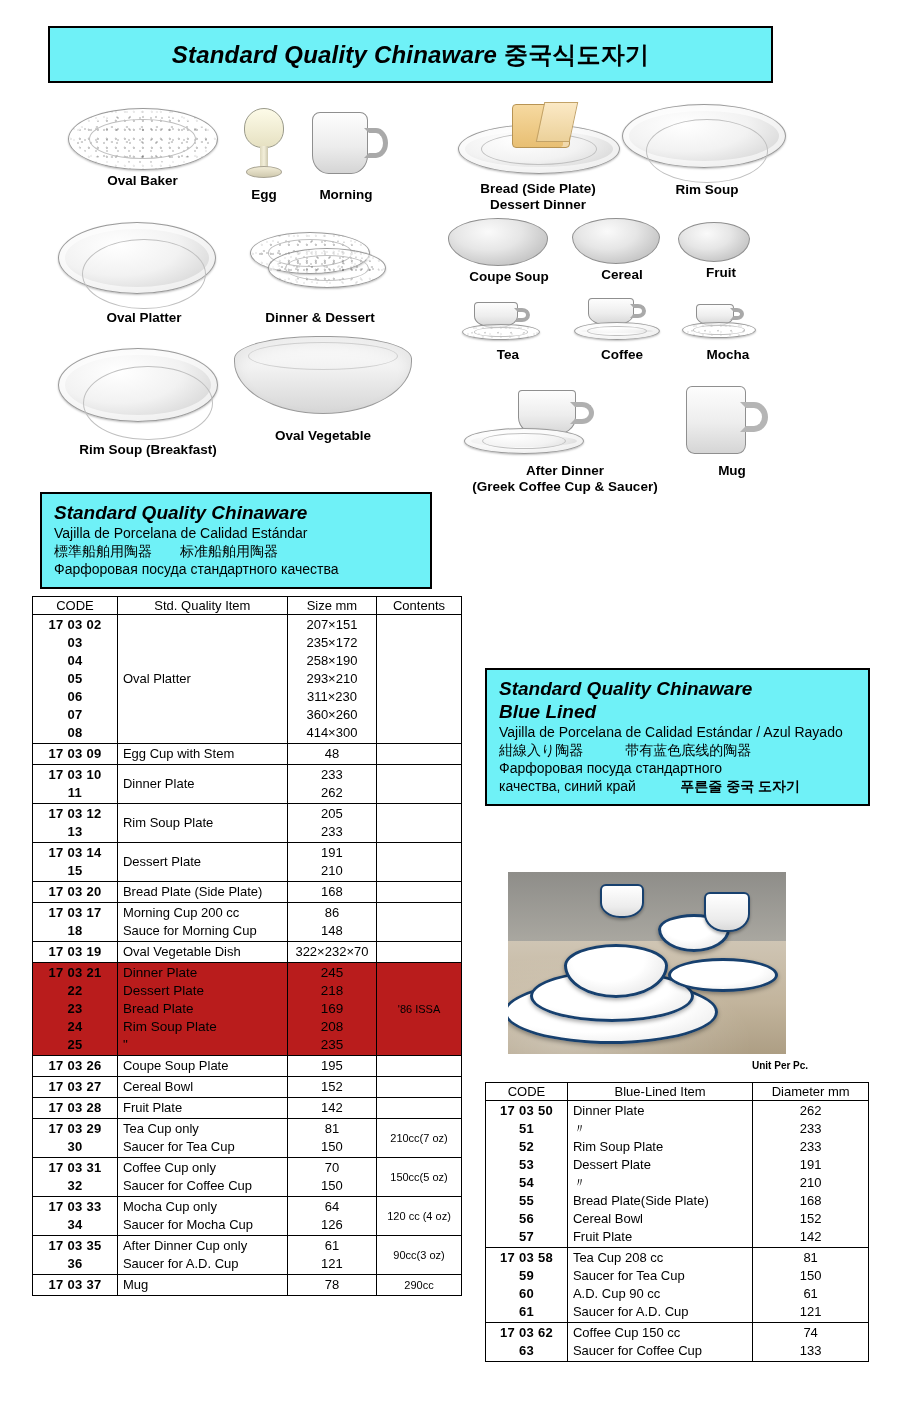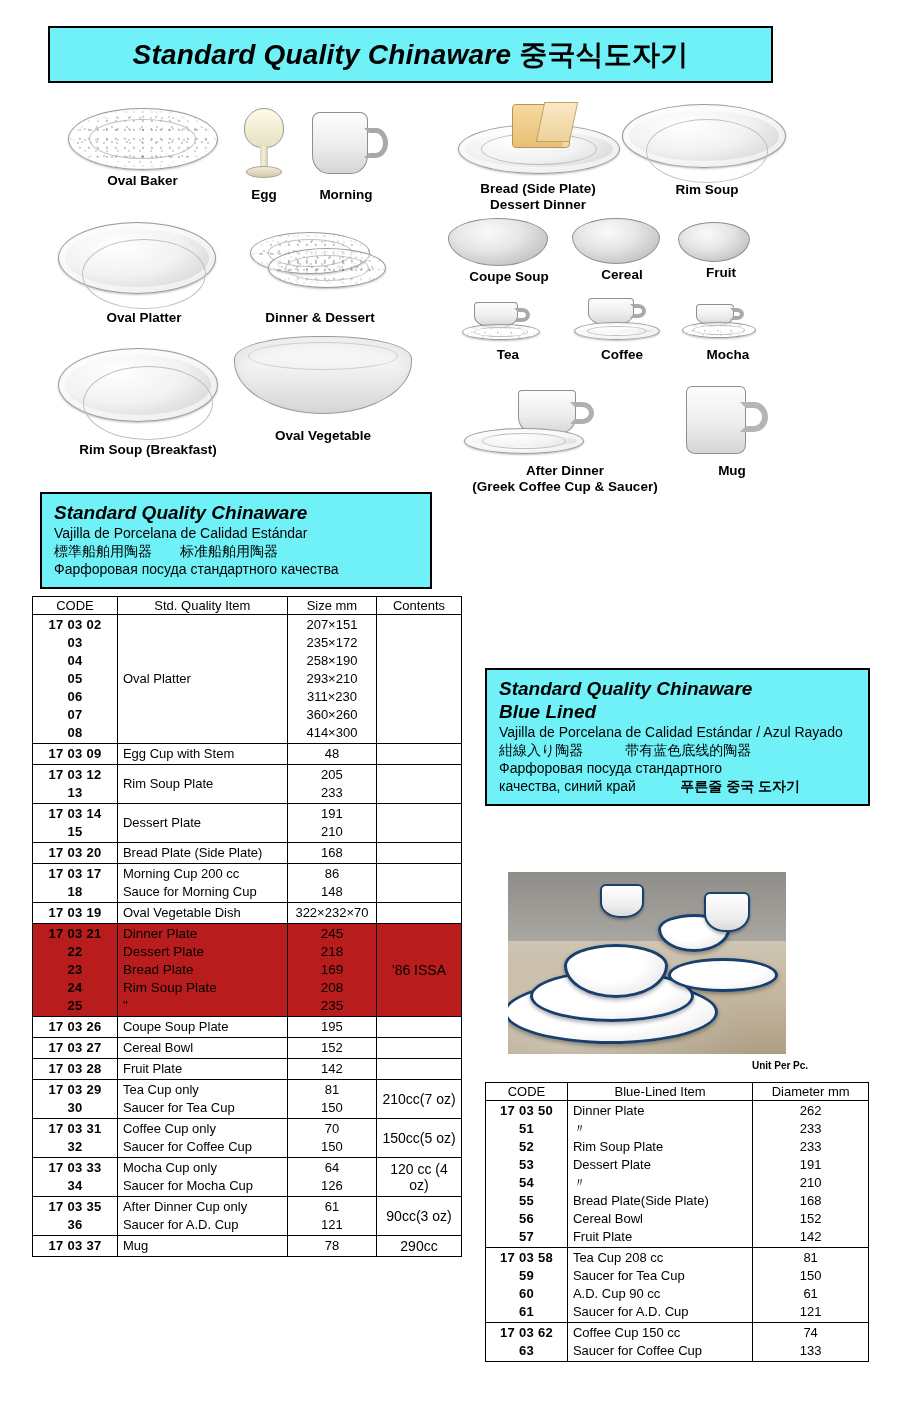--- a/index.html
+++ b/index.html
@@ -17,21 +17,21 @@
   .title-banner {
     position: absolute;
     left: 48px; top: 26px;
     width: 725px; height: 57px;
     background: #6ff1f7;
     border: 2px solid #000;
     display: flex; align-items: center; justify-content: center;
   }
   .title-banner .ttl {
     font-weight: bold; font-style: italic;
-    font-size: 28px; letter-spacing: .2px;
+    font-size: 24px; letter-spacing: .2px;
     white-space: nowrap;
   }
   .title-banner .ttl .kr { font-style: normal; font-weight: bold; }
 
   
   .illus { position:absolute; }
   .illus .cap {
     text-align:center; font-weight:bold; font-size:13.5px;
     line-height:16px; margin-top:3px; white-space:nowrap;
   }
@@ -82,21 +82,21 @@
   
   table { border-collapse: collapse; }
   .tbl { position:absolute; font-size:13px; }
   .tbl td, .tbl th {
     border:1px solid #000; padding:1px 5px; vertical-align:middle;
   }
   .tbl th { font-weight:normal; text-align:center; }
   .code { font-weight:bold; text-align:center; white-space:nowrap; letter-spacing:.3px; }
   .num  { text-align:center; }
   .item { text-align:left; }
-  .contents { text-align:center; font-size:14px;margin-left:40px; }
+  .contents { text-align:center; font-size:11px;margin-left:40px; }
   .mline { line-height:18px; }
   .hl td { background:#b91c1c; }
   .hl .item, .hl .num { font-size:13.5px; }
 
   
   .photo {
     position:absolute;
     border:0; overflow:hidden;
     background: linear-gradient(180deg,#d7cdbe 0%, #cbbfa9 40%, #b9ab93 100%);
   }
@@ -294,20 +294,26 @@
         <td class="num mline">207×151<br>235×172<br>258×190<br>293×210<br>311×230<br>360×260<br>414×300</td>
         <td class="contents">&nbsp;</td>
       </tr>
       <tr>
         <td class="code mline">17 03 09</td>
         <td class="item mline">Egg Cup with Stem</td>
         <td class="num mline">48</td>
         <td class="contents">&nbsp;</td>
       </tr>
       <tr>
+        <td class="code mline">17 03 10<br>11</td>
+        <td class="item mline">Dinner Plate</td>
+        <td class="num mline">233<br>262</td>
+        <td class="contents">&nbsp;</td>
+      </tr>
+      <tr>
         <td class="code mline">17 03 12<br>13</td>
         <td class="item mline">Rim Soup Plate</td>
         <td class="num mline">205<br>233</td>
         <td class="contents">&nbsp;</td>
       </tr>
       <tr>
         <td class="code mline">17 03 14<br>15</td>
         <td class="item mline">Dessert Plate</td>
         <td class="num mline">191<br>210</td>
         <td class="contents">&nbsp;</td>

